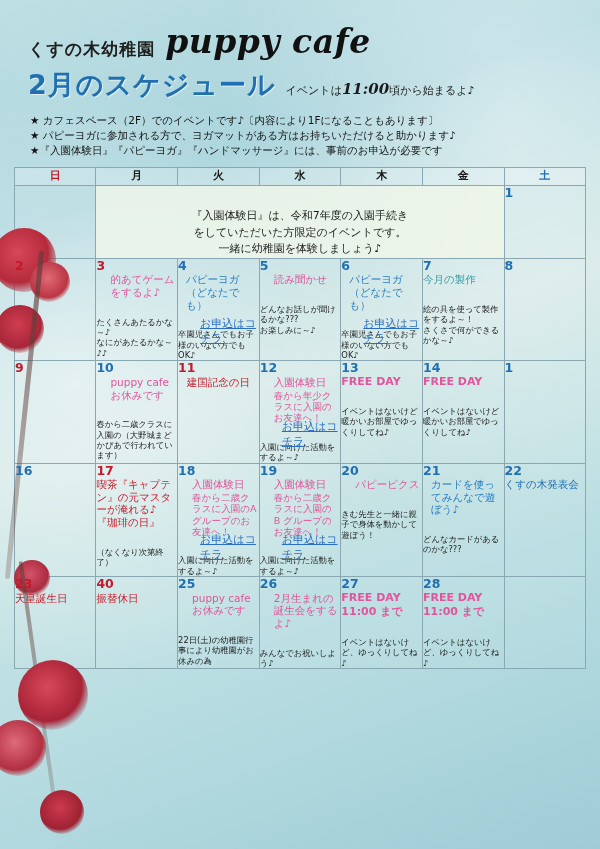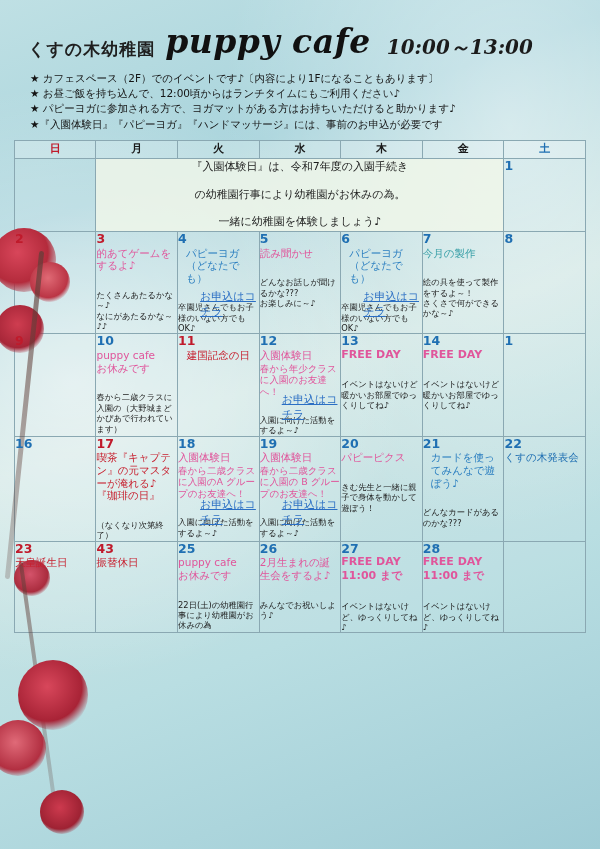--- a/index.html
+++ b/index.html
@@ -54,31 +54,31 @@
   .dow.sat{color:#1f6fb2;}
   .cell{width:81px;height:86px;position:relative;padding:2px 3px 2px 4px;}
   .cell.r1{height:72px;}
   .daynum{font-size:12.5px;font-weight:700;line-height:1.1;}
   .d-sun{color:#c01a2b;}
   .d-sat{color:#1f6fb2;}
   .d-wd{color:#1f6fb2;}
   .hdr{font-size:10.5px;line-height:1.2;margin-top:1px;}
   .body{font-size:8.3px;line-height:1.25;color:#1c1c1c;margin-top:18px;}
   .link{font-size:11px;color:#2b6fc4;text-decoration:underline;position:absolute;bottom:14px;left:4px;margin-left:18px;}
-  .pink{color:#e0559b;}
+  .pink{color:#e0559b;margin-left:14px;}
   .red{color:#c7202f;}
   .blue{color:#2a7ec0;margin-left:8px;}
   .green{color:#3aa0a8;}
   .dblue{color:#1f6fb2;}
   .c-free{color:#e0559b;font-size:11px;font-weight:700;}
   .center{text-align:center;}
   .noteblock{
     position:absolute;left:86px;top:0;width:404px;height:60px;
     background:rgba(240,246,233,0.82);
-    display:flex;flex-direction:column;align-items:center;justify-content:space-between;
+    display:flex;flex-direction:column;align-items:center;justify-content:flex-end;
     font-size:11px;color:#1c1c1c;line-height:1.5;
   }
   .cal .mergecell{padding:0;position:relative;}
 </style>
 </head>
 <body>
 
 <div class="page">
 
   <div class="blossom b1"></div>
@@ -88,25 +88,29 @@
   <div class="blossom b7"></div>
   <div class="branch br2"></div>
   <div class="blossom b4"></div>
   <div class="blossom b5"></div>
   <div class="blossom b6"></div>
 
   <div class="header">
     <div class="title-row">
       <span class="kuso">くすの木幼稚園</span>
       <span class="puppy">puppy cafe</span>
-      <span class="hours">10:00～13:00</span>
+    </div>
+    <div class="sub-row">
+      <span class="month">2月のスケジュール</span>
+      <span class="evt-note">
+        <span>イベントは</span><b>11:00</b><span>頃から始まるよ♪</span>
+      </span>
     </div>
     <div class="notes">
       <div class="note">★ カフェスペース（2F）でのイベントです♪〔内容により1Fになることもあります〕</div>
-      <div class="note">★ お昼ご飯を持ち込んで、12:00頃からはランチタイムにもご利用ください♪</div>
       <div class="note">★ パピーヨガに参加される方で、ヨガマットがある方はお持ちいただけると助かります♪</div>
       <div class="note">★『入園体験日』『パピーヨガ』『ハンドマッサージ』には、事前のお申込が必要です</div>
     </div>
   </div>
 
   <table class="cal">
     <tbody id="cal-body">
         <tr>
           <th class="dow sun">日</th>
           <th class="dow">月</th>
@@ -114,21 +118,21 @@
           <th class="dow">水</th>
           <th class="dow">木</th>
           <th class="dow">金</th>
           <th class="dow sat">土</th>
         </tr>
         <tr>
           <td class="cell r1"></td>
           <td colspan="5" class="cell r1 mergecell">
             <div class="noteblock" style="position: relative; left: 0px; top: 0px; width: 100%; height: 100%;">
               <div>『入園体験日』は、令和7年度の入園手続き</div>
-              <div>の幼稚園行事により幼稚園がお休みの為。</div>
+              <div>をしていただいた方限定のイベントです。</div>
               <div>一緒に幼稚園を体験しましょう♪</div>
             </div>
           </td>
           <td class="cell r1">
             <div class="daynum d-sat">1</div>
           </td>
         </tr>
         <tr>
           <td class="cell">
             <div class="daynum d-sun">2</div>
@@ -235,21 +239,21 @@
             <div class="daynum d-sat">22</div>
             <div class="hdr dblue">くすの木発表会</div>
           </td>
         </tr>
         <tr>
           <td class="cell">
             <div class="daynum d-sun">23</div>
             <div class="hdr red">天皇誕生日</div>
           </td>
           <td class="cell">
-            <div class="daynum d-sun">43</div>
+            <div class="daynum d-sun">40</div>
             <div class="hdr red">振替休日</div>
           </td>
           <td class="cell">
             <div class="daynum d-wd">25</div>
             <div class="hdr pink">puppy cafe<br>お休みです</div>
             <div class="body">22日(土)の幼稚園行事により幼稚園がお休みの為</div>
           </td>
           <td class="cell">
             <div class="daynum d-wd">26</div>
             <div class="hdr pink">2月生まれの誕生会をするよ♪</div>

